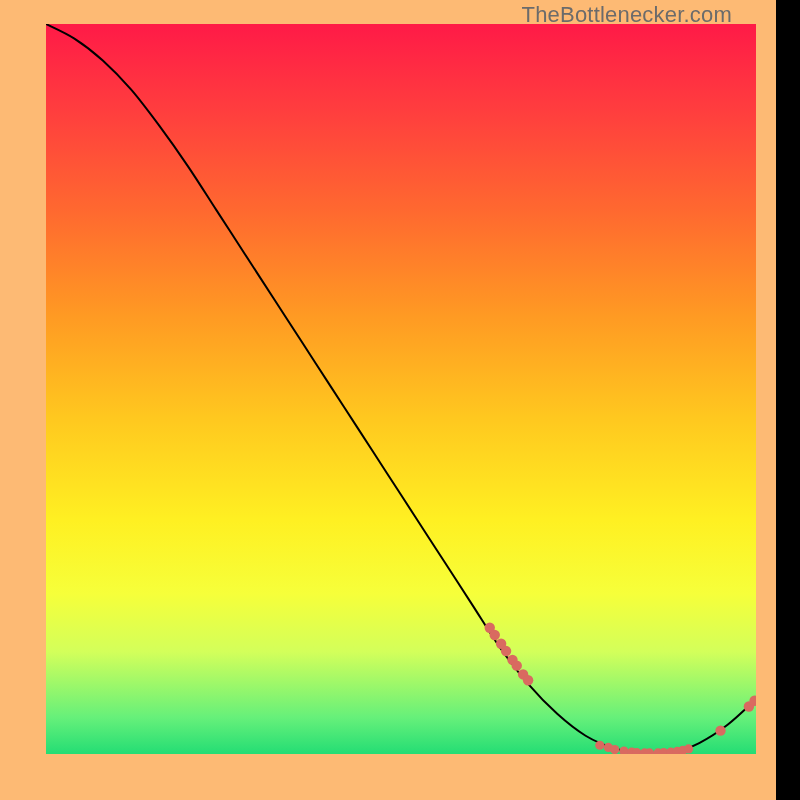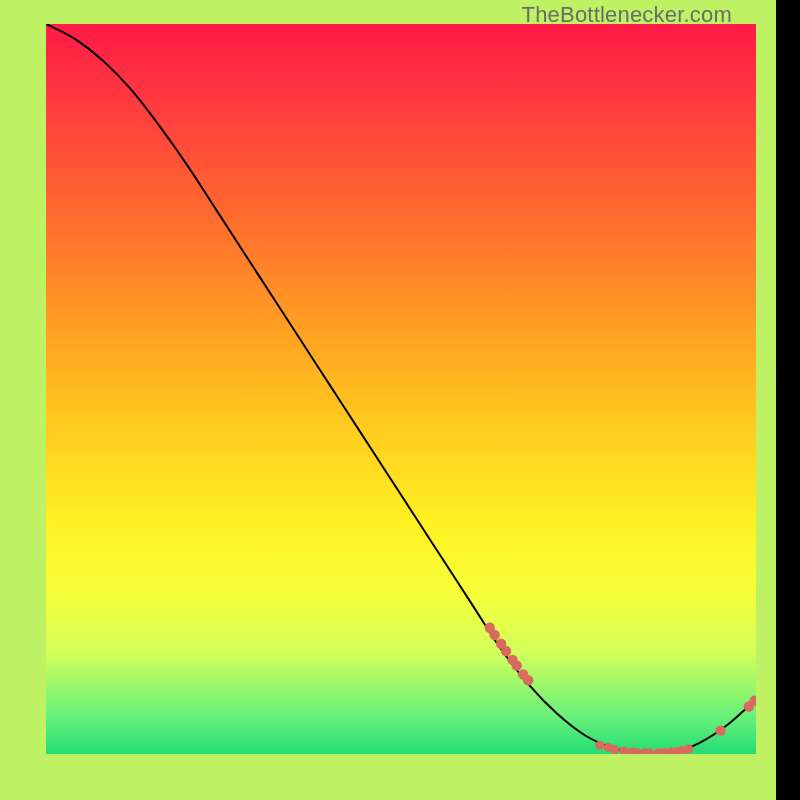--- a/index.html
+++ b/index.html
@@ -1,17 +1,17 @@
 <!DOCTYPE html>
 <html><head>
 <meta charset="utf-8">
 <style>
 * { margin: 0; padding: 0; box-sizing: border-box; }
 html, body { width: 800px; height: 800px; background: #000; overflow: hidden; }
-.wrap { position: relative; width: 776px; height: 800px; background: #bef264; }
+.wrap { position: relative; width: 776px; height: 800px; background: #fdba74; }
 .plot {
   position: absolute;
   left: 46px;
   top: 24px;
   width: 710px;
   height: 730px;
   background: linear-gradient(
     to bottom,
     #ff1a47 0%,
     #ff3e3e 12%,

